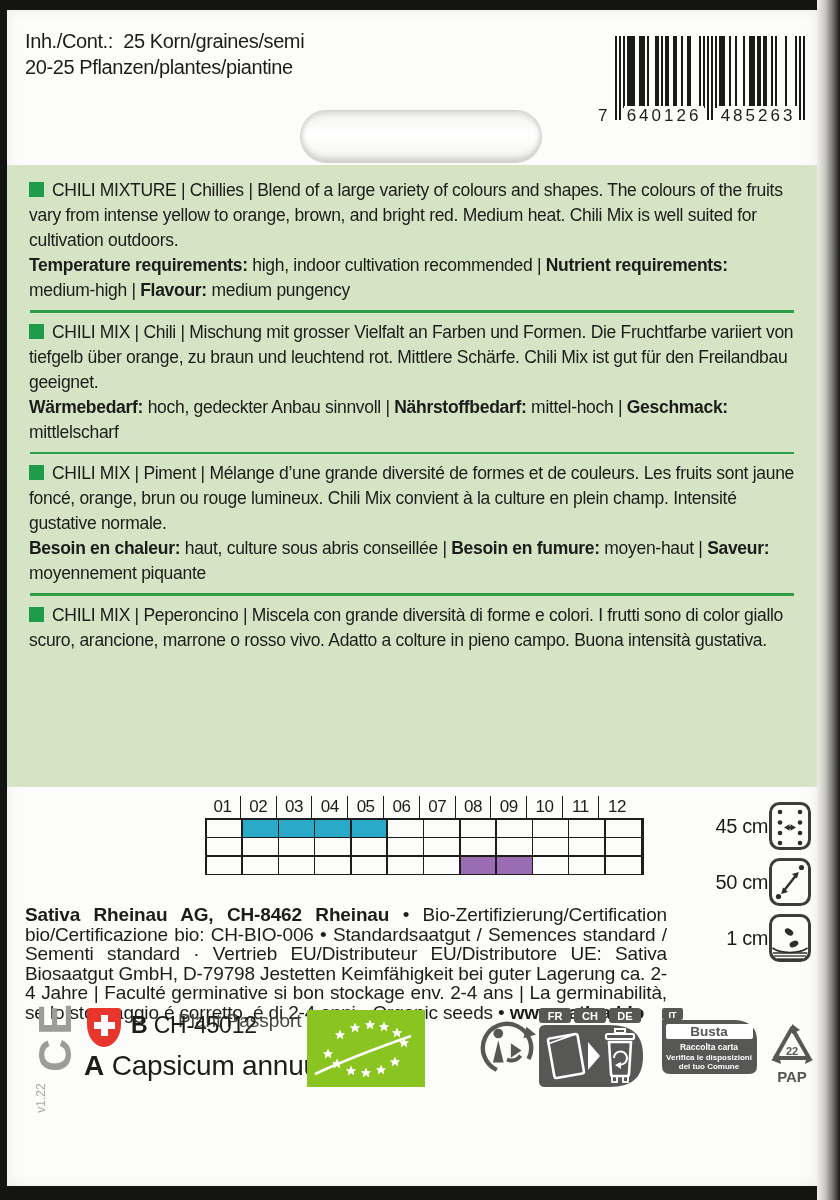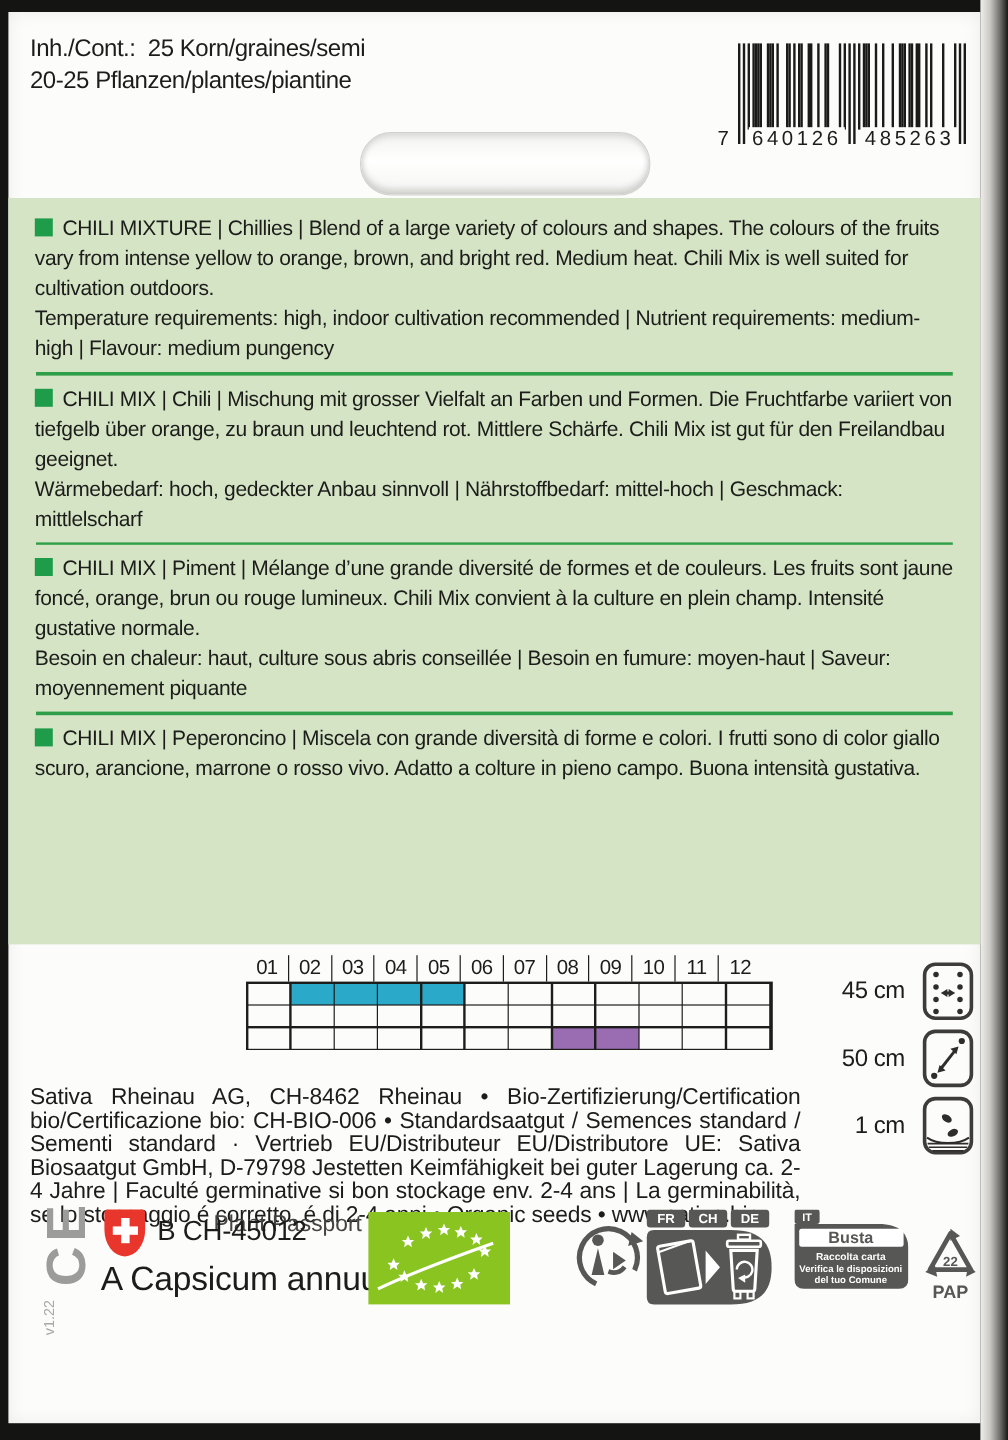--- a/index.html
+++ b/index.html
@@ -37,21 +37,21 @@
   .cal-head{display:flex;height:22px;line-height:22px;}
   .cal-m{width:34.8px;border-right:1.5px solid #1d1d1b;text-align:center;
     font-size:17px;letter-spacing:-.5px;}
   .cal-m:last-child{border-right:none;width:36.3px;}
   .cal-grid{display:grid;grid-template-columns:repeat(12,34.8px);grid-auto-rows:17px;
     gap:1.5px;padding:1.5px;background:#1d1d1b;width:435.6px;}
   .cal-c{background:#fcfcfa;}
 
   
   .sp-row{position:absolute;left:662px;width:143px;height:52px;display:flex;
-    align-items:center;justify-content:flex-end;gap:14px;}
+    align-items:center;justify-content:flex-end;gap:0;}
   .sp-label{font-size:20px;letter-spacing:-.4px;}
   .sp-icon svg{display:block;}
 
   
   .company{position:absolute;left:18px;top:876px;width:642px;font-size:19px;
     line-height:19.5px;letter-spacing:-.15px;text-align:justify;}
 
   
   .ce{position:absolute;left:2px;top:988px;width:92px;height:76px;display:flex;
     align-items:center;justify-content:center;}
@@ -67,21 +67,21 @@
   .pp-title{position:absolute;left:171px;top:1000px;font-size:19px;color:#454441;}
   .pp-a{position:absolute;left:77px;top:1040px;font-size:28px;letter-spacing:-.2px;}
   .pp-b{position:absolute;left:77px;top:1002px;font-size:23px;letter-spacing:-.2px;margin-left:47px;}
   .eu-logo{position:absolute;left:300px;top:1000px;width:118px;height:77px;
     background:var(--eu-organic-green,#8ac421);}
   .triman{position:absolute;left:471px;top:1008px;}
   .frchde{position:absolute;left:530px;top:998px;}
   .busta{position:absolute;left:655px;top:998px;}
   .pap{position:absolute;left:762px;top:1012px;}
   .gray-icon{color:var(--icon-gray,#575756);}
-  b{font-weight:normal;}
+  b{font-weight:bold;}
 </style>
 </head>
 <body>
 
 <div class="stage">
  <div class="packet">
 
   <div class="inh">
     <div>Inh./Cont.:&nbsp; 25 Korn/graines/semi</div>
     <div>20-25 Pflanzen/plantes/piantine</div>

